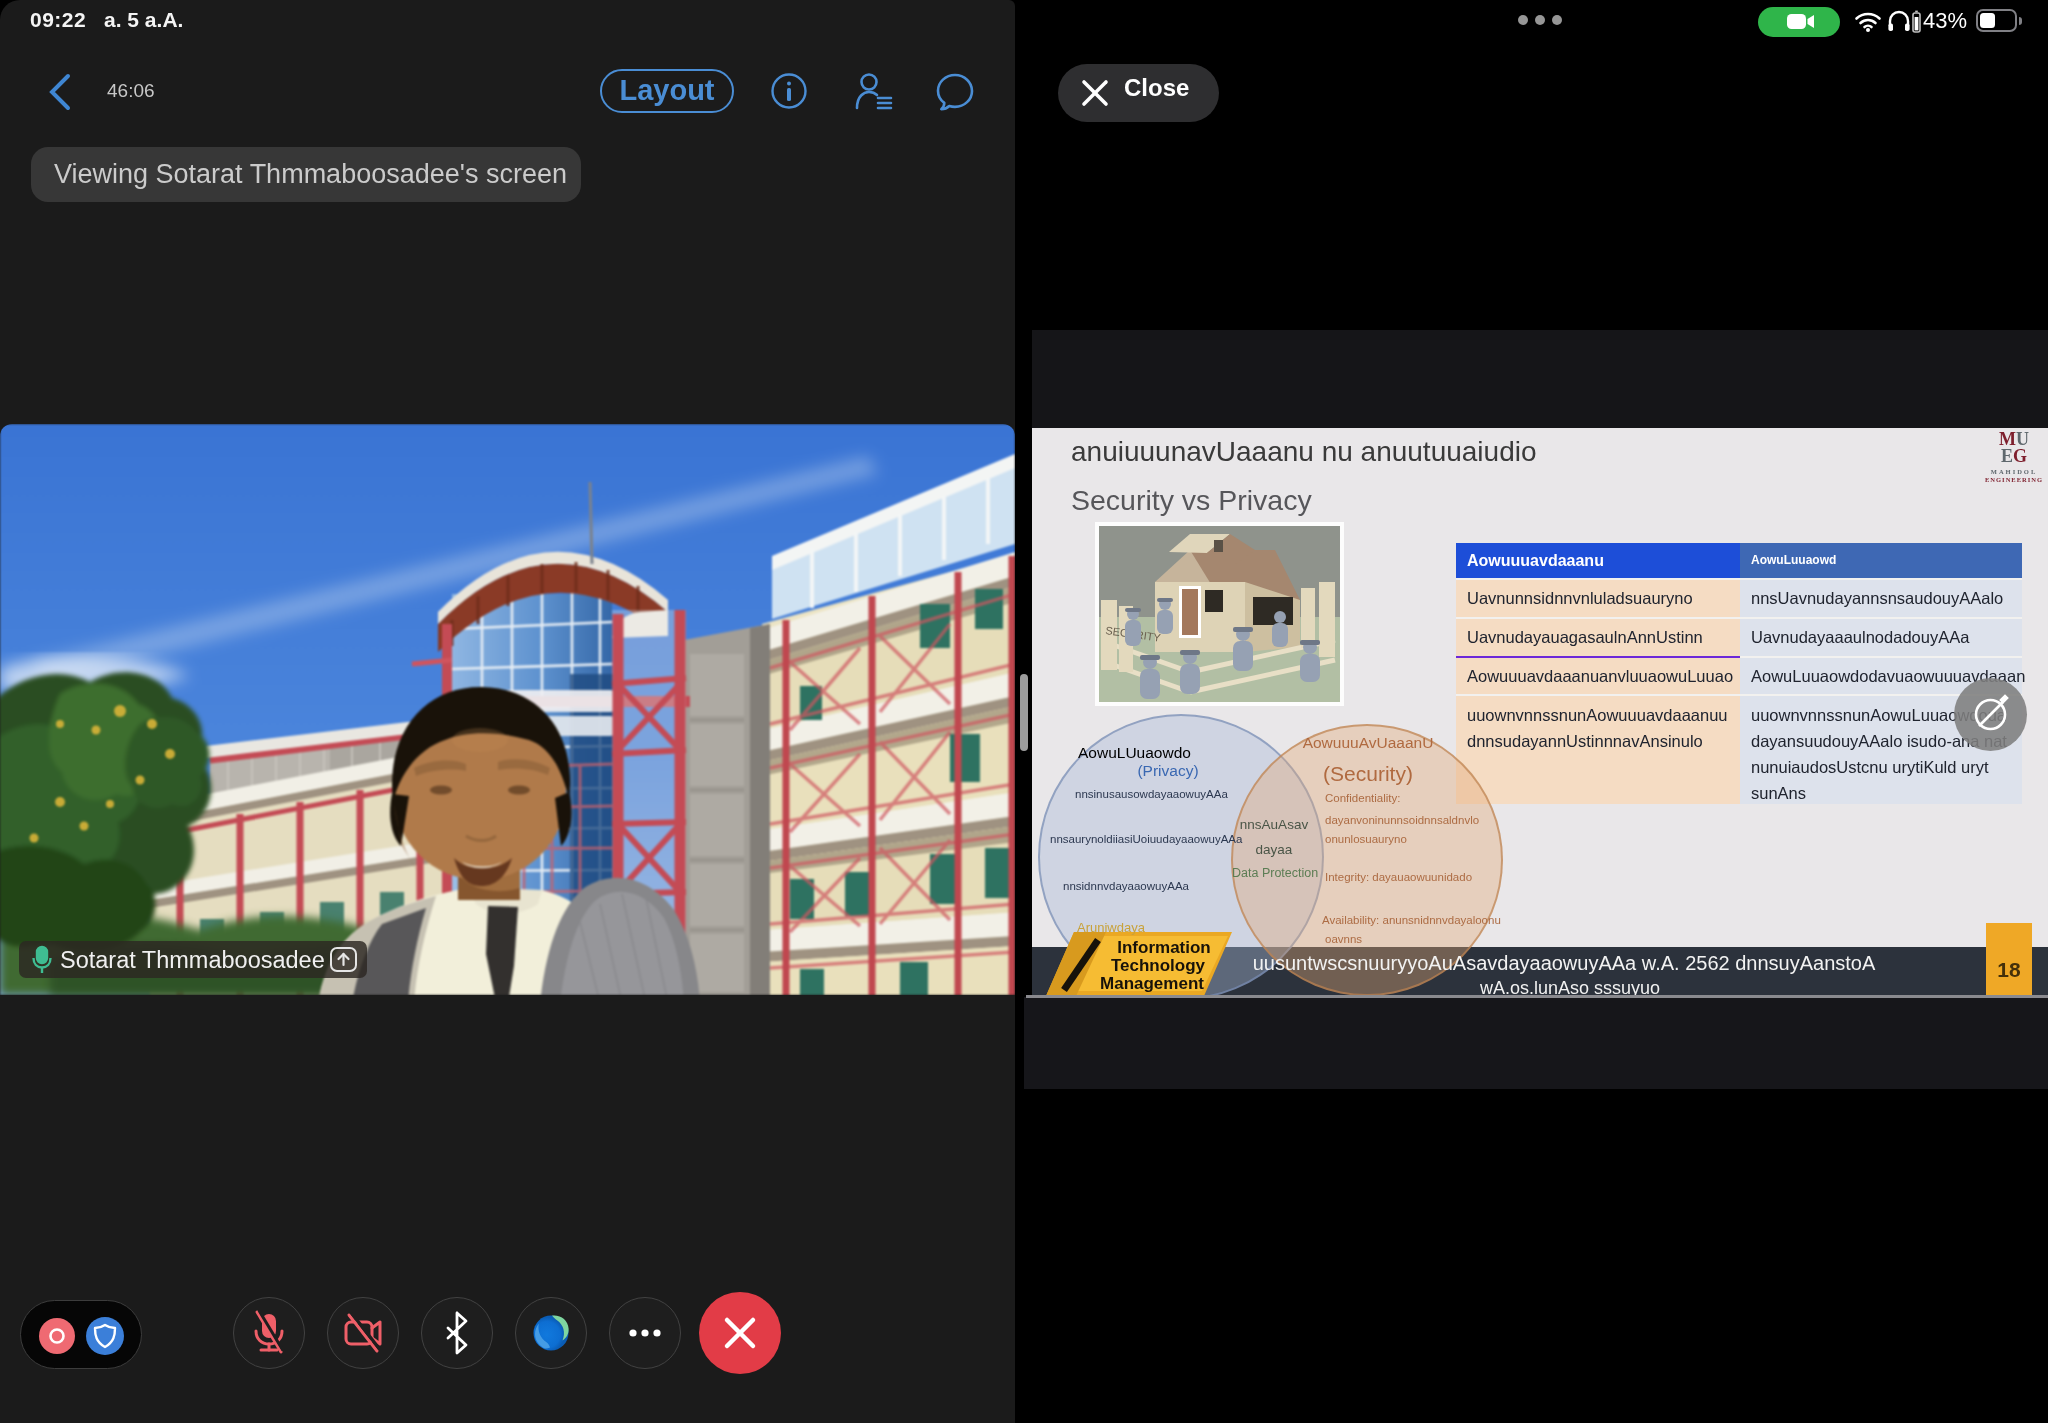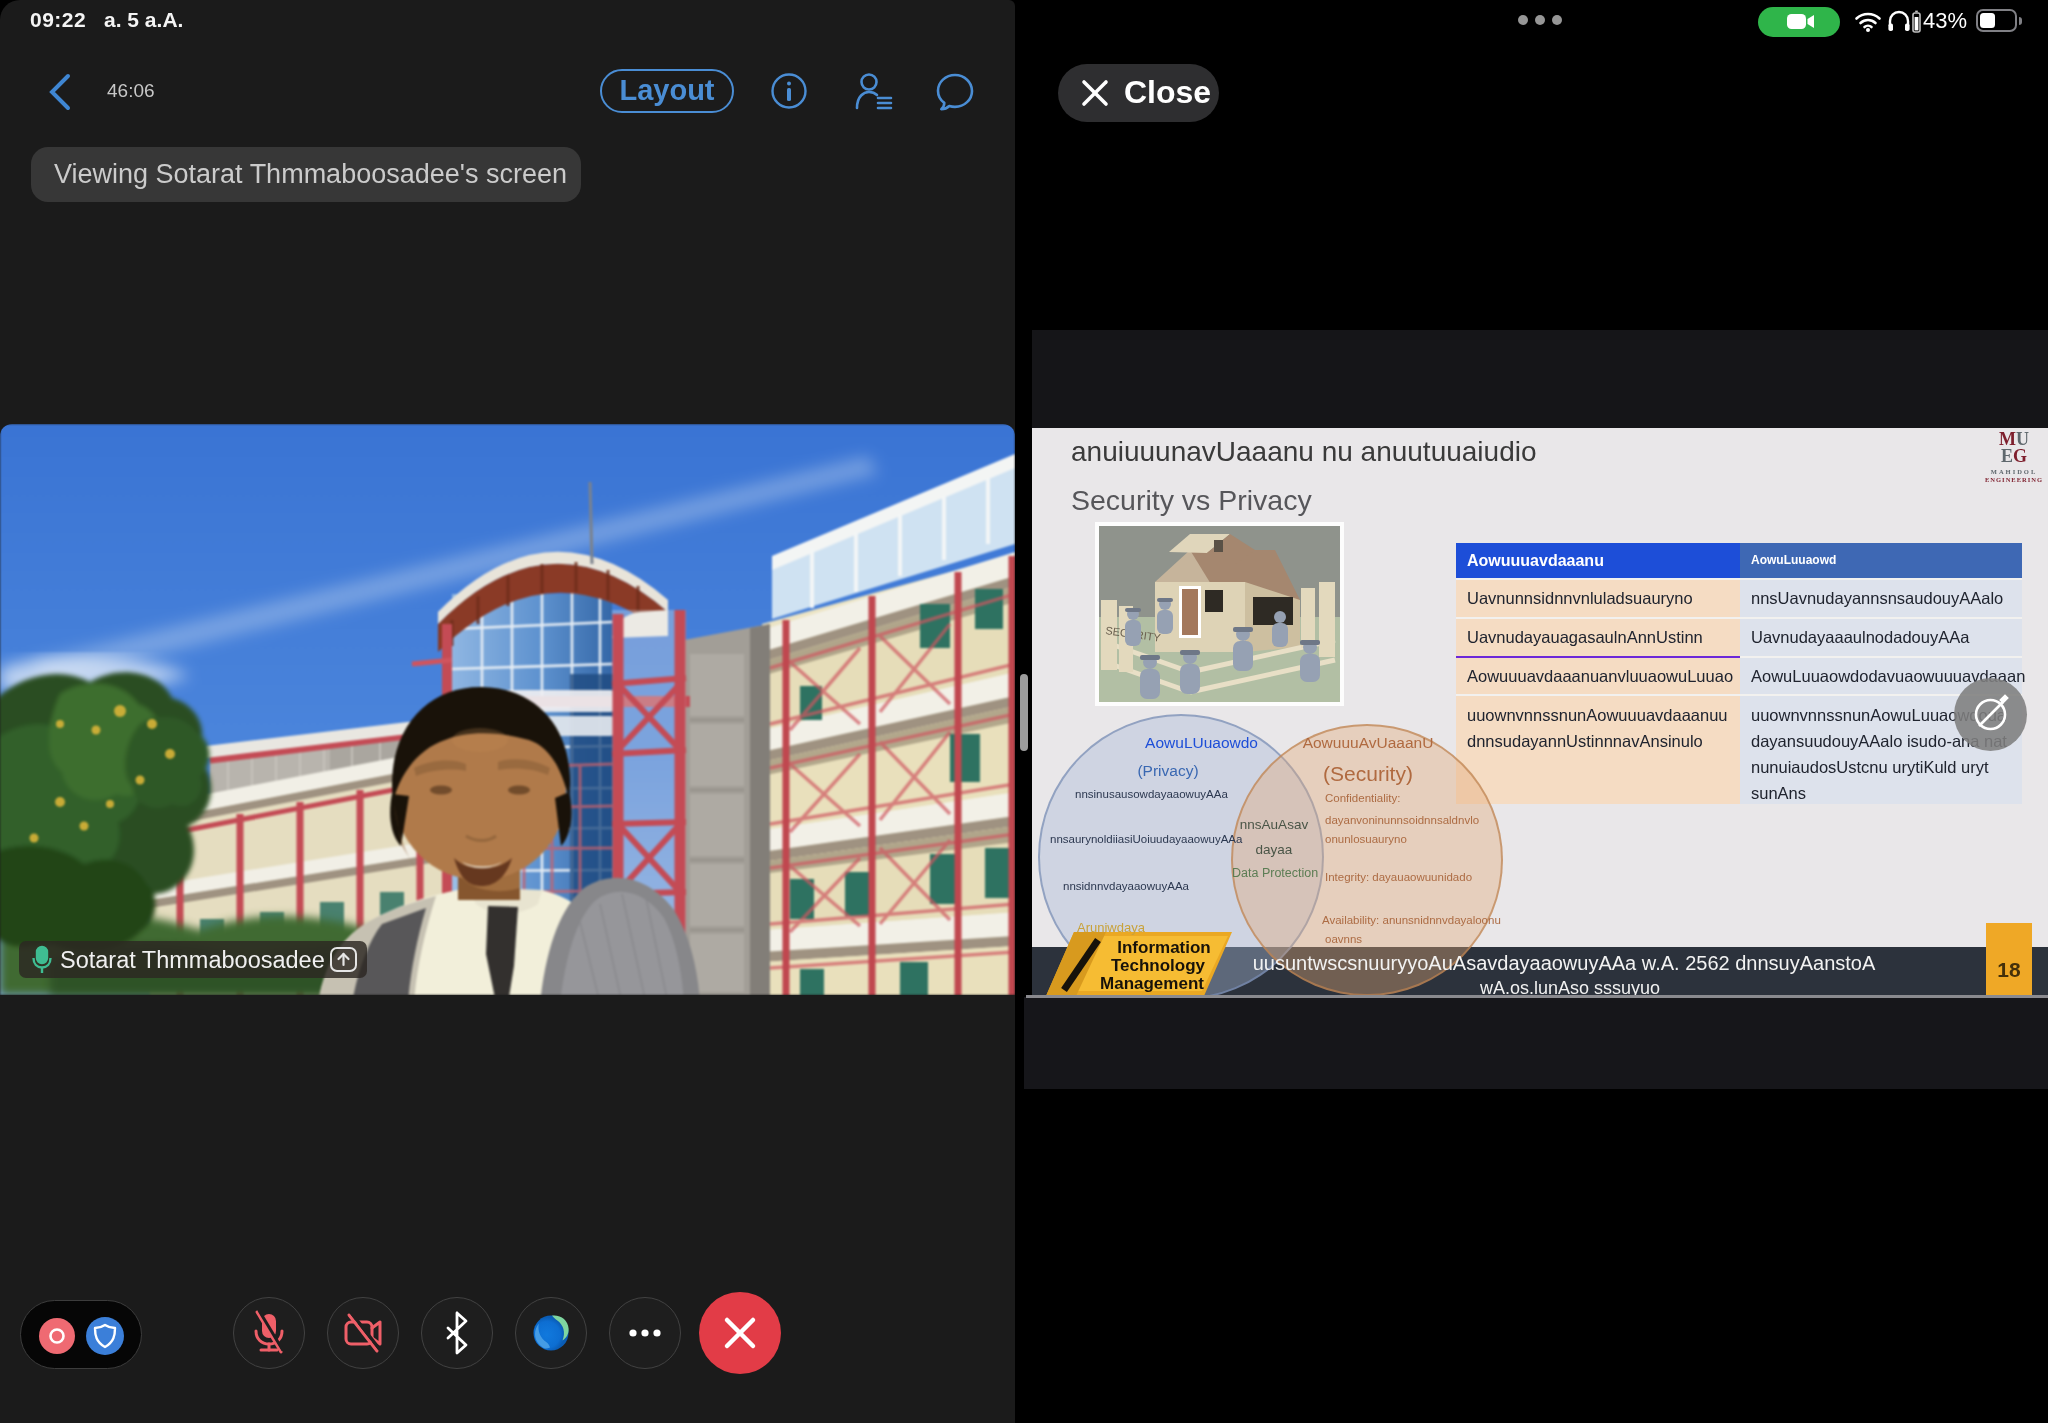--- a/index.html
+++ b/index.html
@@ -451,21 +451,21 @@
   <div class="abs" style="left:42.5px;top:7.5px;width:3.5px;height:8px;background:#808085;border-radius:0 3px 3px 0"></div>
 </div>
 
 <div class="abs" style="left:1058px;top:64px;width:161px;height:58px;background:#2e2e30;border-radius:29px"></div>
 <svg class="abs" style="left:1078px;top:76px" width="34" height="34" viewBox="0 0 34 34">
       <g stroke="#fff" stroke-width="3.6" stroke-linecap="round">
         <line x1="6" y1="6" x2="28" y2="28"></line>
         <line x1="28" y1="6" x2="6" y2="28"></line>
       </g>
     </svg>
-<div class="abs" style="left:1124px;top:74px;font-size:32px;font-weight:700;color:#fff">Close</div>
+<div class="abs" style="left:1124px;top:74px;font-size:24px;font-weight:700;color:#fff">Close</div>
 
 <div class="abs" style="left:1032px;top:330px;width:1016px;height:759px;background:#151518"></div>
 
 <div id="slide" class="abs" style="left:1032px;top:428px;width:1184px;height:569px;background:#e9e7e9;overflow:visible;filter:blur(.55px)">
   <div class="abs" style="left:39px;top:8px;font-size:28px;color:#3a3a3a;letter-spacing:0px;white-space:nowrap">anuiuuunavUaaanu nu anuutuuaiudio</div>
   <div class="abs" style="left:39px;top:56px;font-size:28.5px;color:#56565a;white-space:nowrap">Security vs Privacy</div>
 
   <div class="abs" style="left:952px;top:3px;width:60px;font-family:'Liberation Serif',serif;font-weight:700;font-size:18px;line-height:17px;text-align:center">
     <div><span style="color:#7e1f2d">M</span><span style="color:#5f686d">U</span></div>
     <div><span style="color:#5f686d">E</span><span style="color:#7e1f2d">G</span></div>
@@ -538,21 +538,21 @@
     <div class="abs" style="left:284px;top:113px;width:282px;height:38px;background:#dde2ec;border-top:2px solid #f2f1ef;line-height:36px;padding-left:11px">AowuLuuaowdodavuaowuuuavdaaan</div>
     <div class="abs" style="left:0;top:151px;width:284px;height:110px;background:#f5dcc3;border-top:2px solid #f2f1ef;padding:6px 0 0 11px;line-height:26px">uuownvnnssnunAowuuuavdaaanuu<br>dnnsudayannUstinnnavAnsinulo</div>
     <div class="abs" style="left:284px;top:151px;width:282px;height:110px;background:#dde2ec;border-top:2px solid #f2f1ef;padding:6px 0 0 11px;line-height:26px">uuownvnnssnunAowuLuuaowdoua<br>dayansuudouyAAalo isudo-ana nat<br>nunuiaudosUstcnu urytiKuld uryt<br>sunAns</div>
   </div>
 
   <div class="abs" style="left:0;top:519px;width:1016px;height:48px;background:#2c323c"></div>
 
   <div class="abs" style="left:6px;top:286px;width:286px;height:286px;border-radius:50%;background:rgba(168,184,214,.40);border:2px solid rgba(120,140,180,.7)"></div>
   <div class="abs" style="left:199px;top:296px;width:272px;height:272px;border-radius:50%;background:rgba(226,168,118,.38);border:2px solid rgba(190,130,80,.7)"></div>
 
-  <div class="abs" style="left:46px;top:306px;width:180px;text-align:right;font-size:15.5px;color:#1d4ed8">AowuLUuaowdo</div>
+  <div class="abs" style="left:46px;top:316px;width:180px;text-align:left;font-size:15.5px;color:#000000">AowuLUuaowdo</div>
   <div class="abs" style="left:46px;top:334px;width:180px;text-align:center;font-size:15.5px;color:#3a68b2">(Privacy)</div>
   <div class="abs" style="left:43px;top:360px;font-size:11.5px;color:#2c3850">nnsinusausowdayaaowuyAAa</div>
   <div class="abs" style="left:18px;top:405px;font-size:11.5px;color:#2c3850">nnsaurynoldiiasiUoiuudayaaowuyAAa</div>
   <div class="abs" style="left:31px;top:452px;font-size:11.5px;color:#2c3850">nnsidnnvdayaaowuyAAa</div>
   <div class="abs" style="left:246px;top:306px;width:180px;text-align:center;font-size:15.5px;color:#b06a40">AowuuuAvUaaanU</div>
   <div class="abs" style="left:246px;top:334px;width:180px;text-align:center;font-size:21px;color:#b06a40">(Security)</div>
   <div class="abs" style="left:206px;top:389px;width:72px;text-align:center;font-size:13.5px;color:#4a5547">nnsAuAsav</div>
   <div class="abs" style="left:206px;top:414px;width:72px;text-align:center;font-size:13.5px;color:#4a5547">dayaa</div>
   <div class="abs" style="left:200px;top:438px;width:90px;text-align:left;font-size:12.5px;color:#5c7d54">Data Protection</div>
   <div class="abs" style="left:293px;top:364px;font-size:11.5px;color:#ad6c44">Confidentiality:</div>

